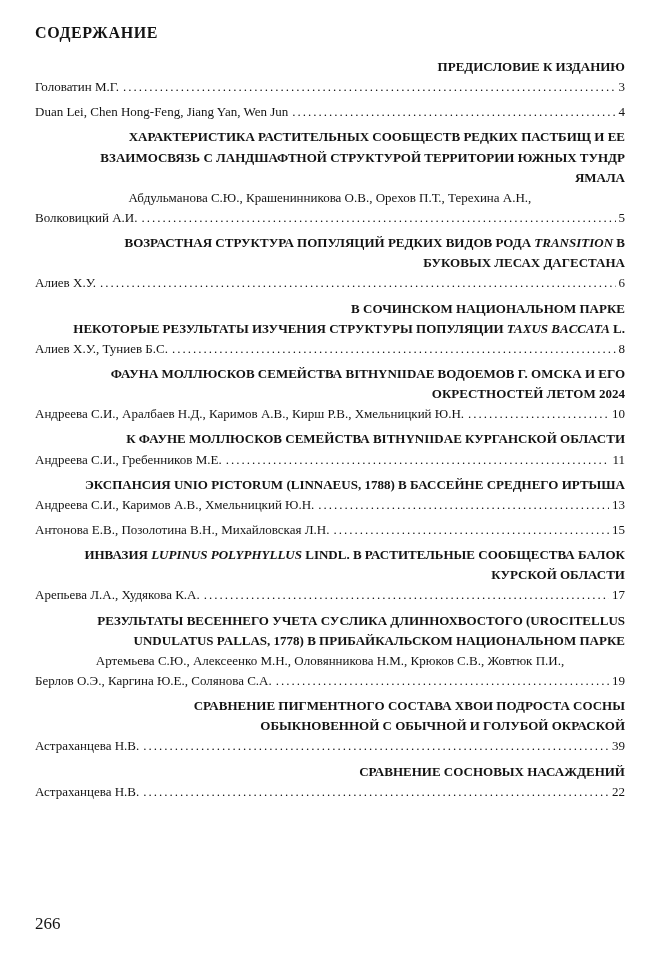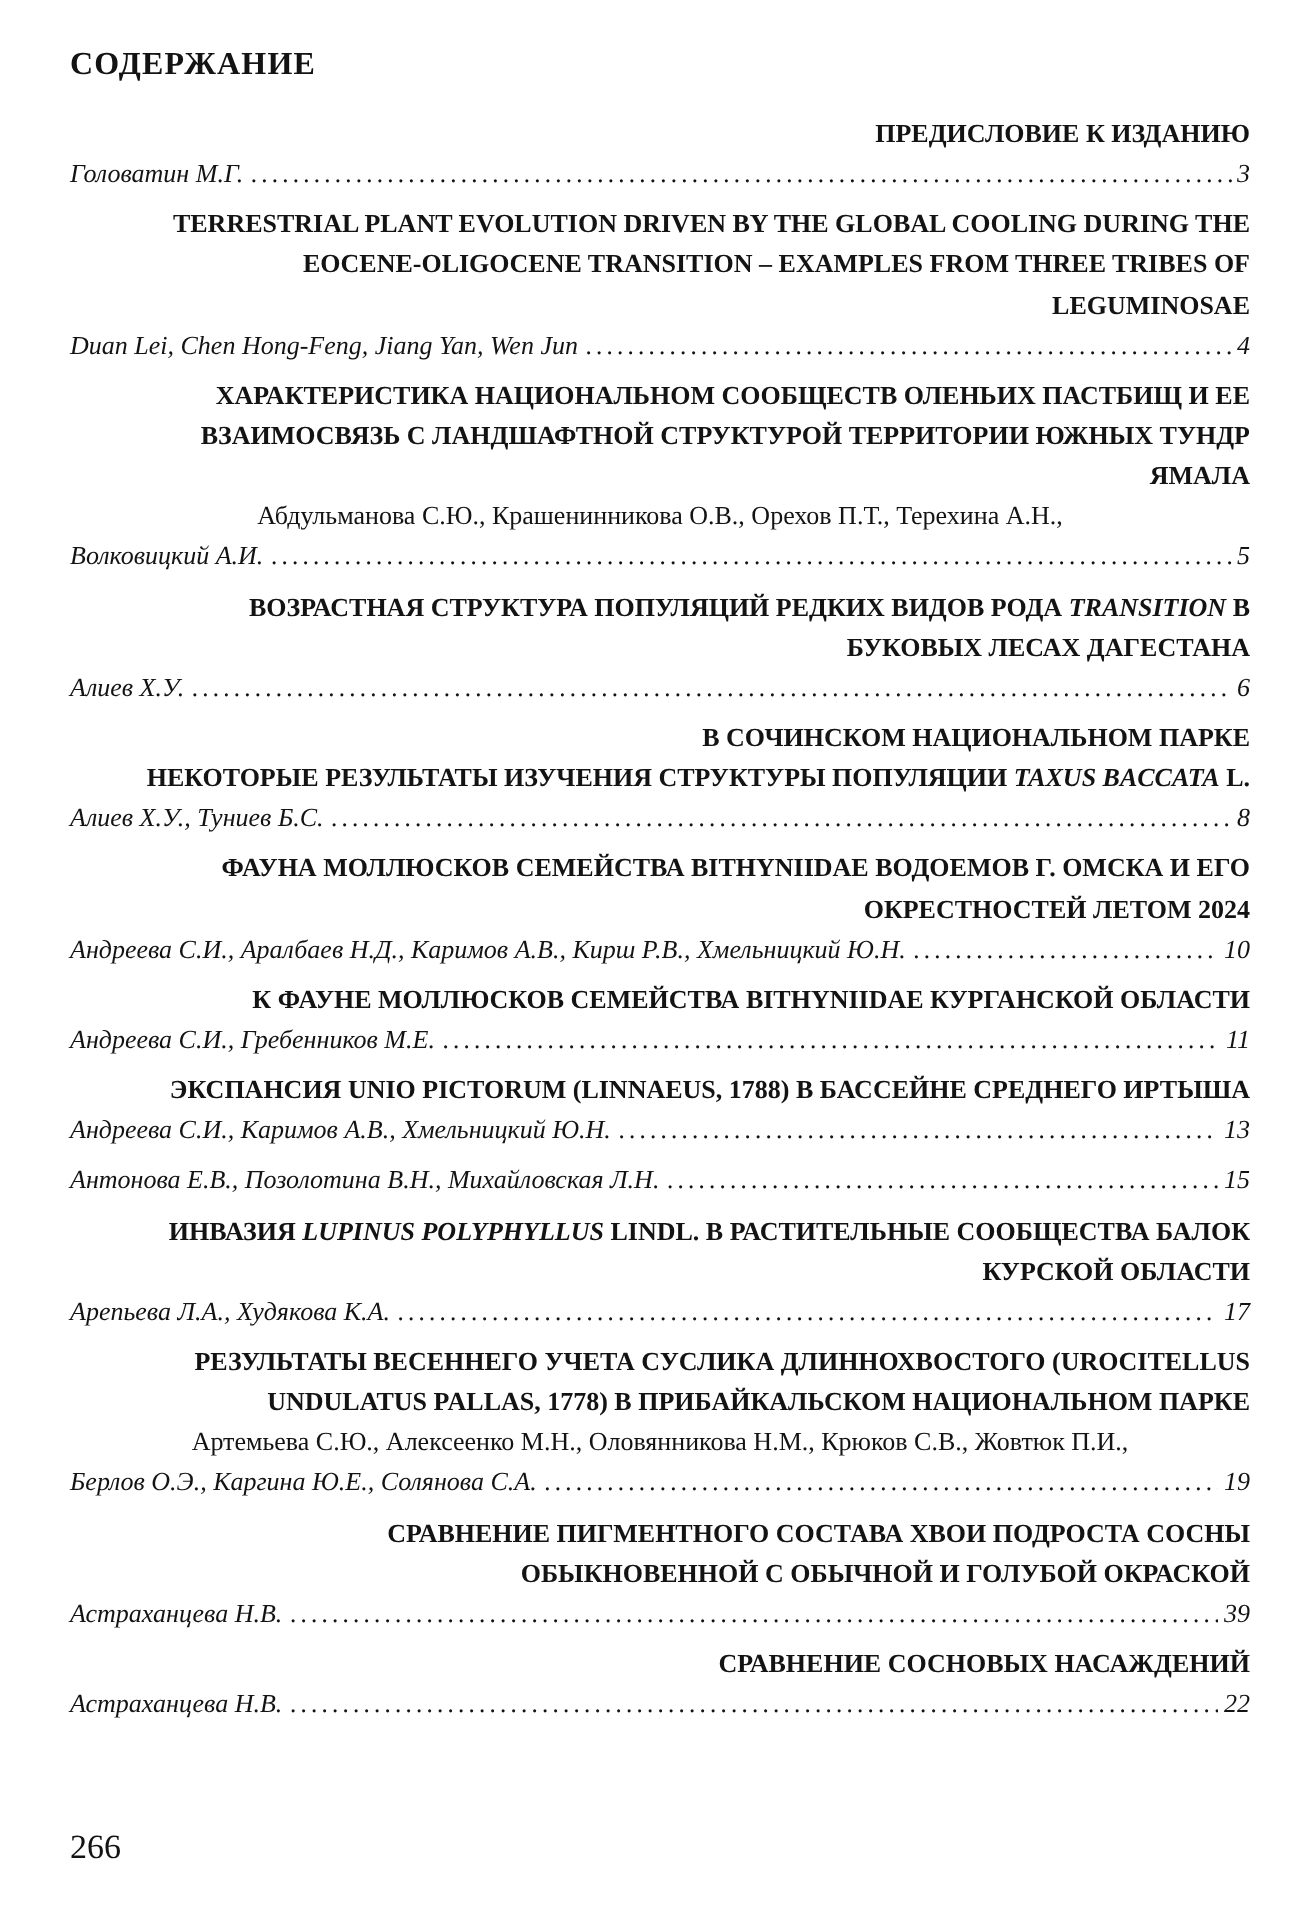--- a/index.html
+++ b/index.html
@@ -48,21 +48,20 @@
     font-size: 13px;
     line-height: 1.55;
     white-space: nowrap;
     text-align: center;
   }
   .author-row {
     display: flex;
     align-items: center;
     font-size: 13px;
     line-height: 1.55;
-    font-style: italic;
   }
   .author-text {
     white-space: nowrap;
   }
   .dots {
     flex: 1;
     overflow: hidden;
     white-space: nowrap;
     margin: 0 3px 0 4px;
     min-width: 12px;
@@ -91,34 +90,29 @@
         <div>
           <div class="title-line"><span>ПРЕДИСЛОВИЕ К ИЗДАНИЮ</span></div>
         </div>
         <div class="author-row">
           <span class="author-text">Головатин М.Г.</span>
           <span class="dots"></span>
           <span class="page-num">3</span>
         </div>
       </div>
       <div class="entry">
-        <div>
-          <div class="title-line"><span>TERRESTRIAL PLANT EVOLUTION DRIVEN BY THE GLOBAL COOLING DURING THE</span></div>
-          <div class="title-line"><span>EOCENE-OLIGOCENE TRANSITION – EXAMPLES FROM THREE TRIBES OF</span></div>
-          <div class="title-line"><span>LEGUMINOSAE</span></div>
-        </div>
         <div class="author-row">
           <span class="author-text">Duan Lei, Chen Hong-Feng, Jiang Yan, Wen Jun</span>
           <span class="dots"></span>
           <span class="page-num">4</span>
         </div>
       </div>
       <div class="entry">
         <div>
-          <div class="title-line"><span>ХАРАКТЕРИСТИКА НАЦИОНАЛЬНОМ СООБЩЕСТВ ОЛЕНЬИХ ПАСТБИЩ И ЕЕ</span></div>
+          <div class="title-line"><span>ХАРАКТЕРИСТИКА РАСТИТЕЛЬНЫХ СООБЩЕСТВ РЕДКИХ ПАСТБИЩ И ЕЕ</span></div>
           <div class="title-line"><span>ВЗАИМОСВЯЗЬ С ЛАНДШАФТНОЙ СТРУКТУРОЙ ТЕРРИТОРИИ ЮЖНЫХ ТУНДР</span></div>
           <div class="title-line"><span>ЯМАЛА</span></div>
         </div>
         <div class="author-line">Абдульманова С.Ю., Крашенинникова О.В., Орехов П.Т., Терехина А.Н.,</div>
         <div class="author-row">
           <span class="author-text">Волковицкий А.И.</span>
           <span class="dots"></span>
           <span class="page-num">5</span>
         </div>
       </div>

